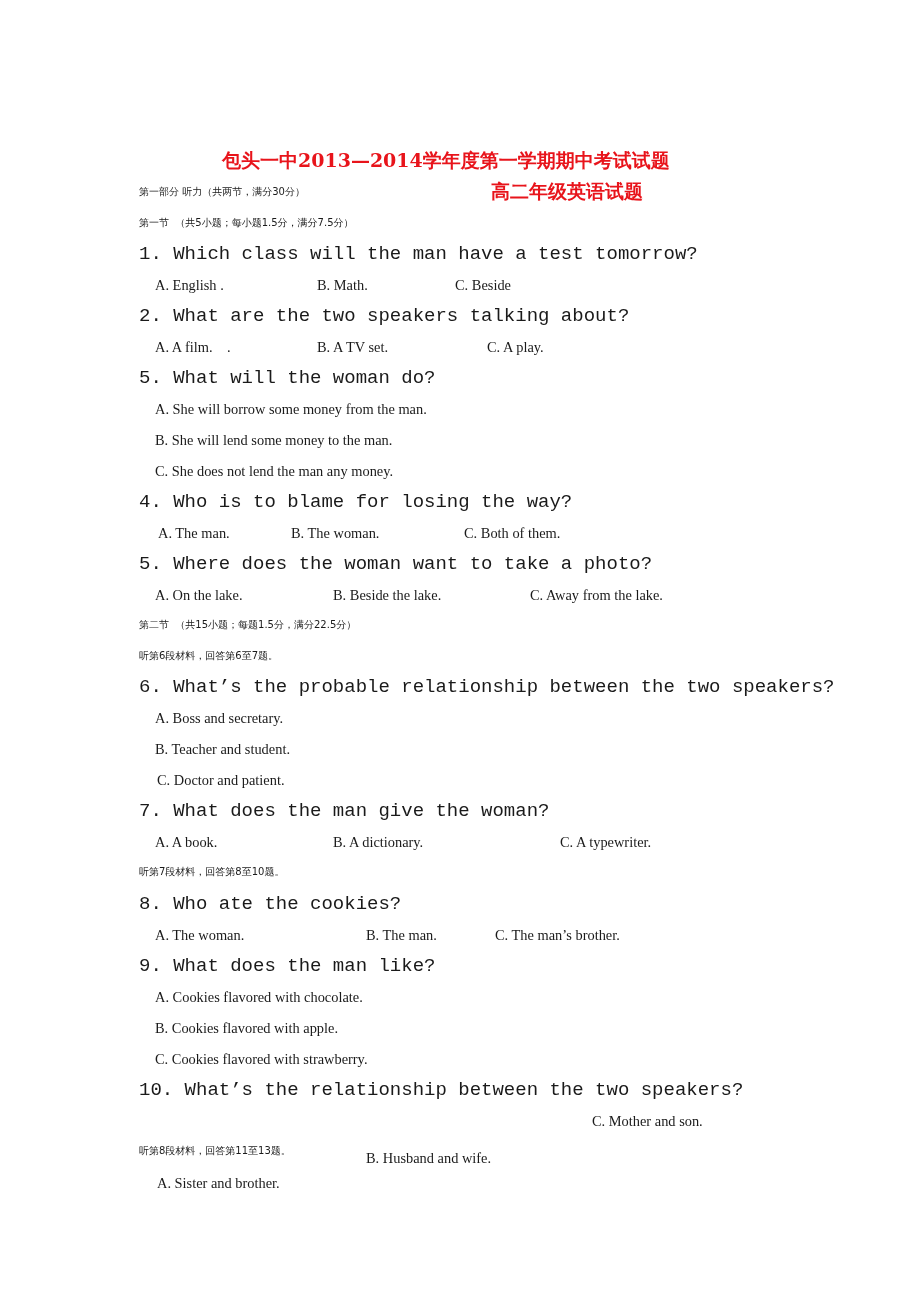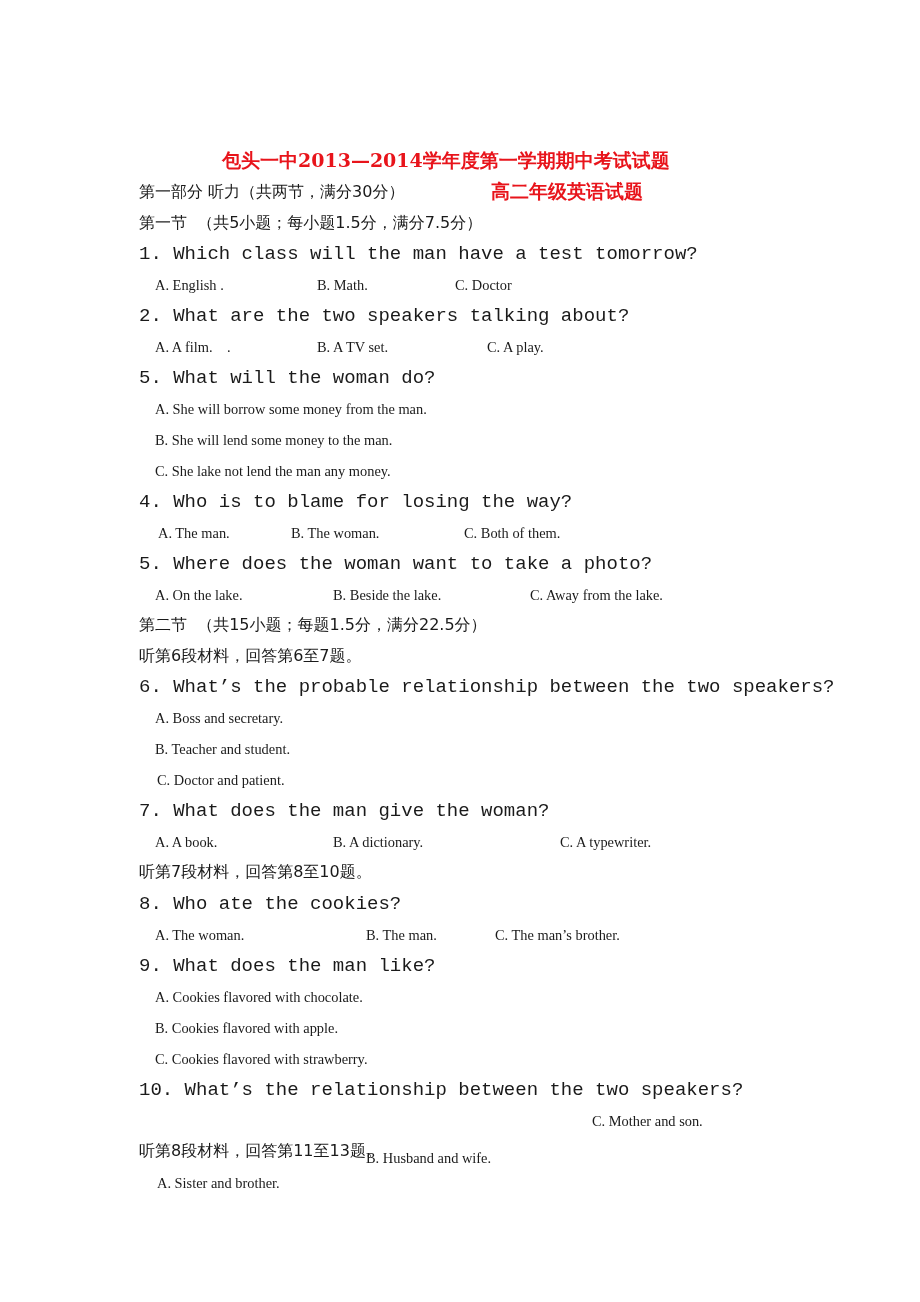--- a/index.html
+++ b/index.html
@@ -1,47 +1,47 @@
 <!DOCTYPE html>
 <html><head>
   <meta charset="utf-8">
   <style>
     html, body { margin: 0; padding: 0; background: #ffffff; }
     body { width: 920px; height: 1302px; position: relative; overflow: hidden; font-family: "DejaVu Serif", "Liberation Serif", serif; color: #1a1a1a; }
     .title { position: absolute; color: #e8141b; font-family: "DejaVu Serif", "Liberation Serif", serif; font-weight: bold; font-size: 19px; white-space: nowrap; letter-spacing: 0px; margin-top: 32px; }
     .t1 { left: 222px; top: 116px; }
     .t2 { left: 491px; top: 147px; }
     .line { position: absolute; left: 139px; white-space: pre; font-size: 19px; line-height: 20px; font-family: "Liberation Mono", "DejaVu Sans Mono", monospace; }
-    .cjk { font-family: "DejaVu Sans", "Liberation Serif", serif; font-size: 16px; }
+    .cjk { font-family: "DejaVu Sans", "Liberation Serif", serif; font-size: 10px; }
     .opt { position: absolute; white-space: pre; font-size: 14.4px; line-height: 20px; font-family: Liberation Serif, serif; }
   </style>
 </head>
 <body>
 
 <div>
   <div class="title t1">包头一中2013—2014学年度第一学期期中考试试题</div>
   <div class="title t2">高二年级英语试题</div>
 
   <div class="line cjk" style="top:182px">第一部分 听力（共两节，满分30分）</div>
   <div class="line cjk" style="top:213px">第一节  （共5小题；每小题1.5分，满分7.5分）</div>
 
   <div class="line" style="top:244px">1. Which class will the man have a test tomorrow?</div>
   <div class="opt" style="left:155px;top:275px">A. English .</div>
   <div class="opt" style="left:317px;top:275px">B. Math.</div>
-  <div class="opt" style="left:455px;top:275px">C. Doctor</div>
+  <div class="opt" style="left:455px;top:275px">C. Beside</div>
 
   <div class="line" style="top:306px">2. What are the two speakers talking about?</div>
   <div class="opt" style="left:155px;top:337px">A. A film.    .</div>
   <div class="opt" style="left:317px;top:337px">B. A TV set.</div>
   <div class="opt" style="left:487px;top:337px">C. A play.</div>
 
   <div class="line" style="top:368px">5. What will the woman do?</div>
   <div class="opt" style="left:155px;top:399px">A. She will borrow some money from the man.</div>
   <div class="opt" style="left:155px;top:430px">B. She will lend some money to the man.</div>
-  <div class="opt" style="left:155px;top:461px">C. She lake not lend the man any money.</div>
+  <div class="opt" style="left:155px;top:461px">C. She does not lend the man any money.</div>
 
   <div class="line" style="top:492px">4. Who is to blame for losing the way?</div>
   <div class="opt" style="left:158px;top:523px">A. The man.</div>
   <div class="opt" style="left:291px;top:523px">B. The woman.</div>
   <div class="opt" style="left:464px;top:523px">C. Both of them.</div>
 
   <div class="line" style="top:554px">5. Where does the woman want to take a photo?</div>
   <div class="opt" style="left:155px;top:585px">A. On the lake.</div>
   <div class="opt" style="left:333px;top:585px">B. Beside the lake.</div>
   <div class="opt" style="left:530px;top:585px">C. Away from the lake.</div>

